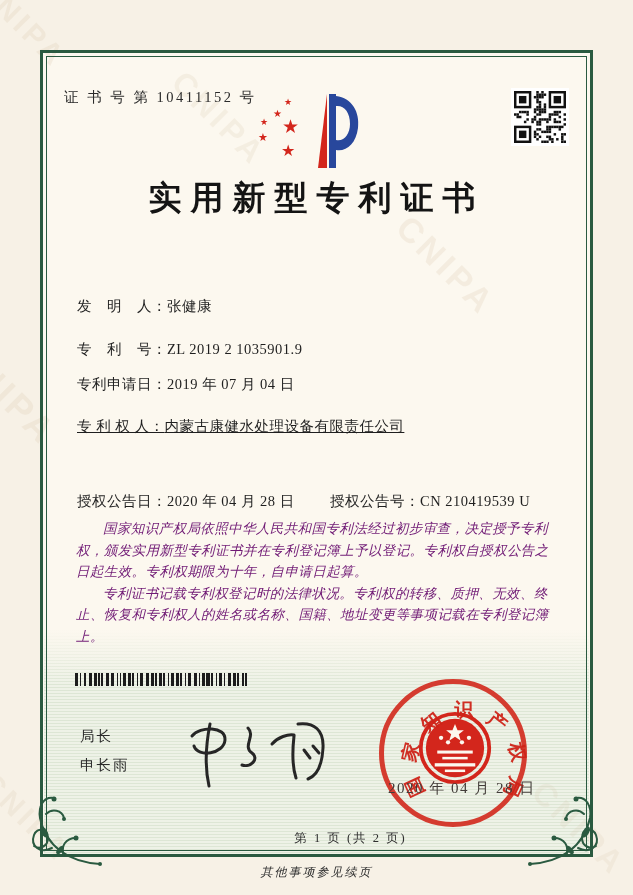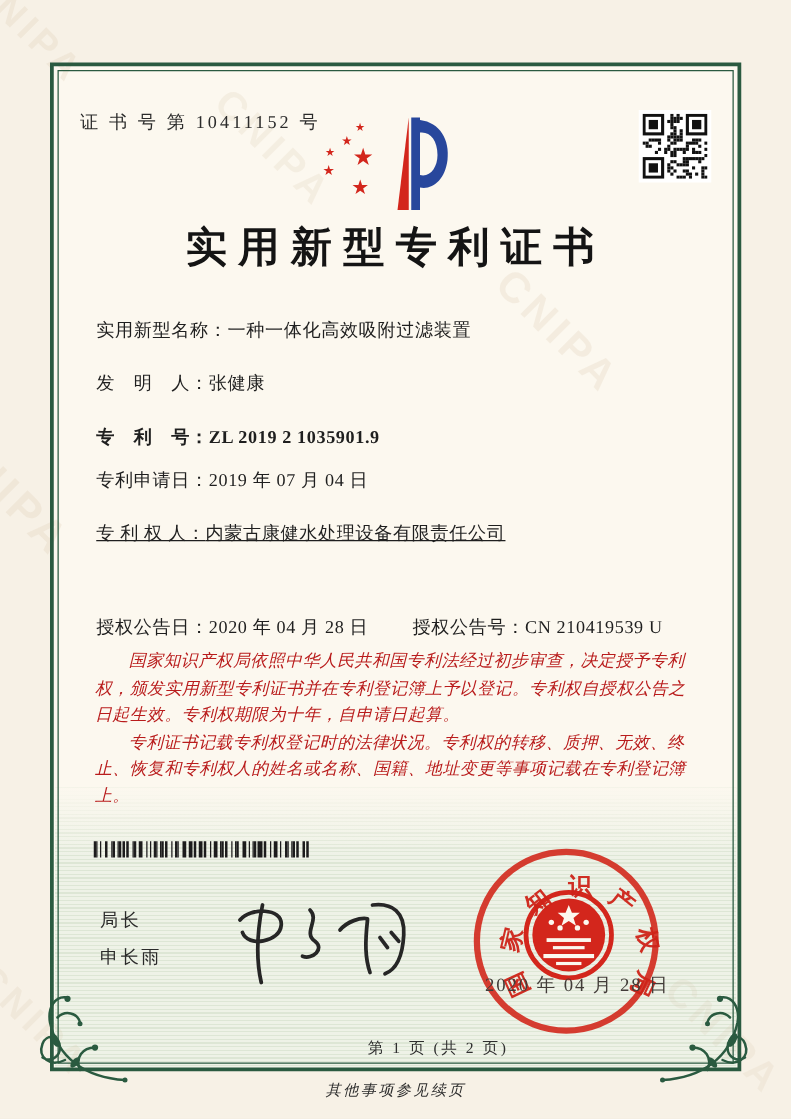--- a/index.html
+++ b/index.html
@@ -53,21 +53,21 @@
   }
   
   .frow{position:absolute;left:77px;right:50px;font-size:14.5px;color:#1f1f1f;z-index:10;letter-spacing:0.5px;}
   .frow .flabel{color:#1f1f1f;}
   .frow .fvalue{color:#1f1f1f;}
   .addr-val{display:inline-block;width:400px;vertical-align:top;line-height:21px;}
   .grant-no{position:absolute;left:253px;top:0;}
   
   .bodytext{
     position:absolute;left:76px;top:518px;width:486px;z-index:10;
-    font-size:13.5px;line-height:21.5px;color:#b91c1c;font-style:italic;letter-spacing:0.4px;
+    font-size:13.5px;line-height:21.5px;color:#701a75;font-style:italic;letter-spacing:0.4px;
   }
   .bodytext p{margin:0;text-indent:2em;}
   
   .barcode{position:absolute;left:75px;top:673px;height:13px;z-index:10;font-size:0;}
   .barcode i{display:inline-block;height:13px;background:#1c1c1c;vertical-align:top;}
   .official{position:absolute;left:80px;top:727px;z-index:10;
     font-family:"Liberation Sans","DejaVu Sans",sans-serif;font-size:14.5px;color:#2a2a2a;font-weight:500;}
   .official div{margin-bottom:10px;letter-spacing:2px;}
   .sig{position:absolute;left:176px;top:706px;z-index:11;}
   .seal{
@@ -278,27 +278,24 @@
       <rect x="14" y="0" width="7" height="7" fill="#111"></rect>
       <rect x="15" y="1" width="5" height="5" fill="#fff"></rect>
       <rect x="16" y="2" width="3" height="3" fill="#111"></rect>
       <rect x="0" y="14" width="7" height="7" fill="#111"></rect>
       <rect x="1" y="15" width="5" height="5" fill="#fff"></rect>
       <rect x="2" y="16" width="3" height="3" fill="#111"></rect>
     </svg>
 
   <div class="title">实用新型专利证书</div>
 
-  <div class="frow" style="top:255px;">
-    <span class="flabel">实用新型名称：</span><span class="fvalue">一种一体化高效吸附过滤装置</span>
-  </div>
   <div class="frow" style="top:297px;">
     <span class="flabel">发　明　人：</span><span class="fvalue">张健康</span>
   </div>
-  <div class="frow" style="top:340px;font-weight:bold;">
+  <div class="frow" style="top:340px;">
     <span class="flabel">专　利　号：</span><span class="fvalue">ZL 2019 2 1035901.9</span>
   </div>
   <div class="frow" style="top:375px;">
     <span class="flabel">专利申请日：</span><span class="fvalue">2019 年 07 月 04 日</span>
   </div>
   <div class="frow" style="top:417px;text-decoration:underline;">
     <span class="flabel">专 利 权 人：</span><span class="fvalue">内蒙古康健水处理设备有限责任公司</span>
   </div>
   <div class="frow" style="top:492px;">
     <span class="flabel">授权公告日：</span><span class="fvalue">2020 年 04 月 28 日</span>

